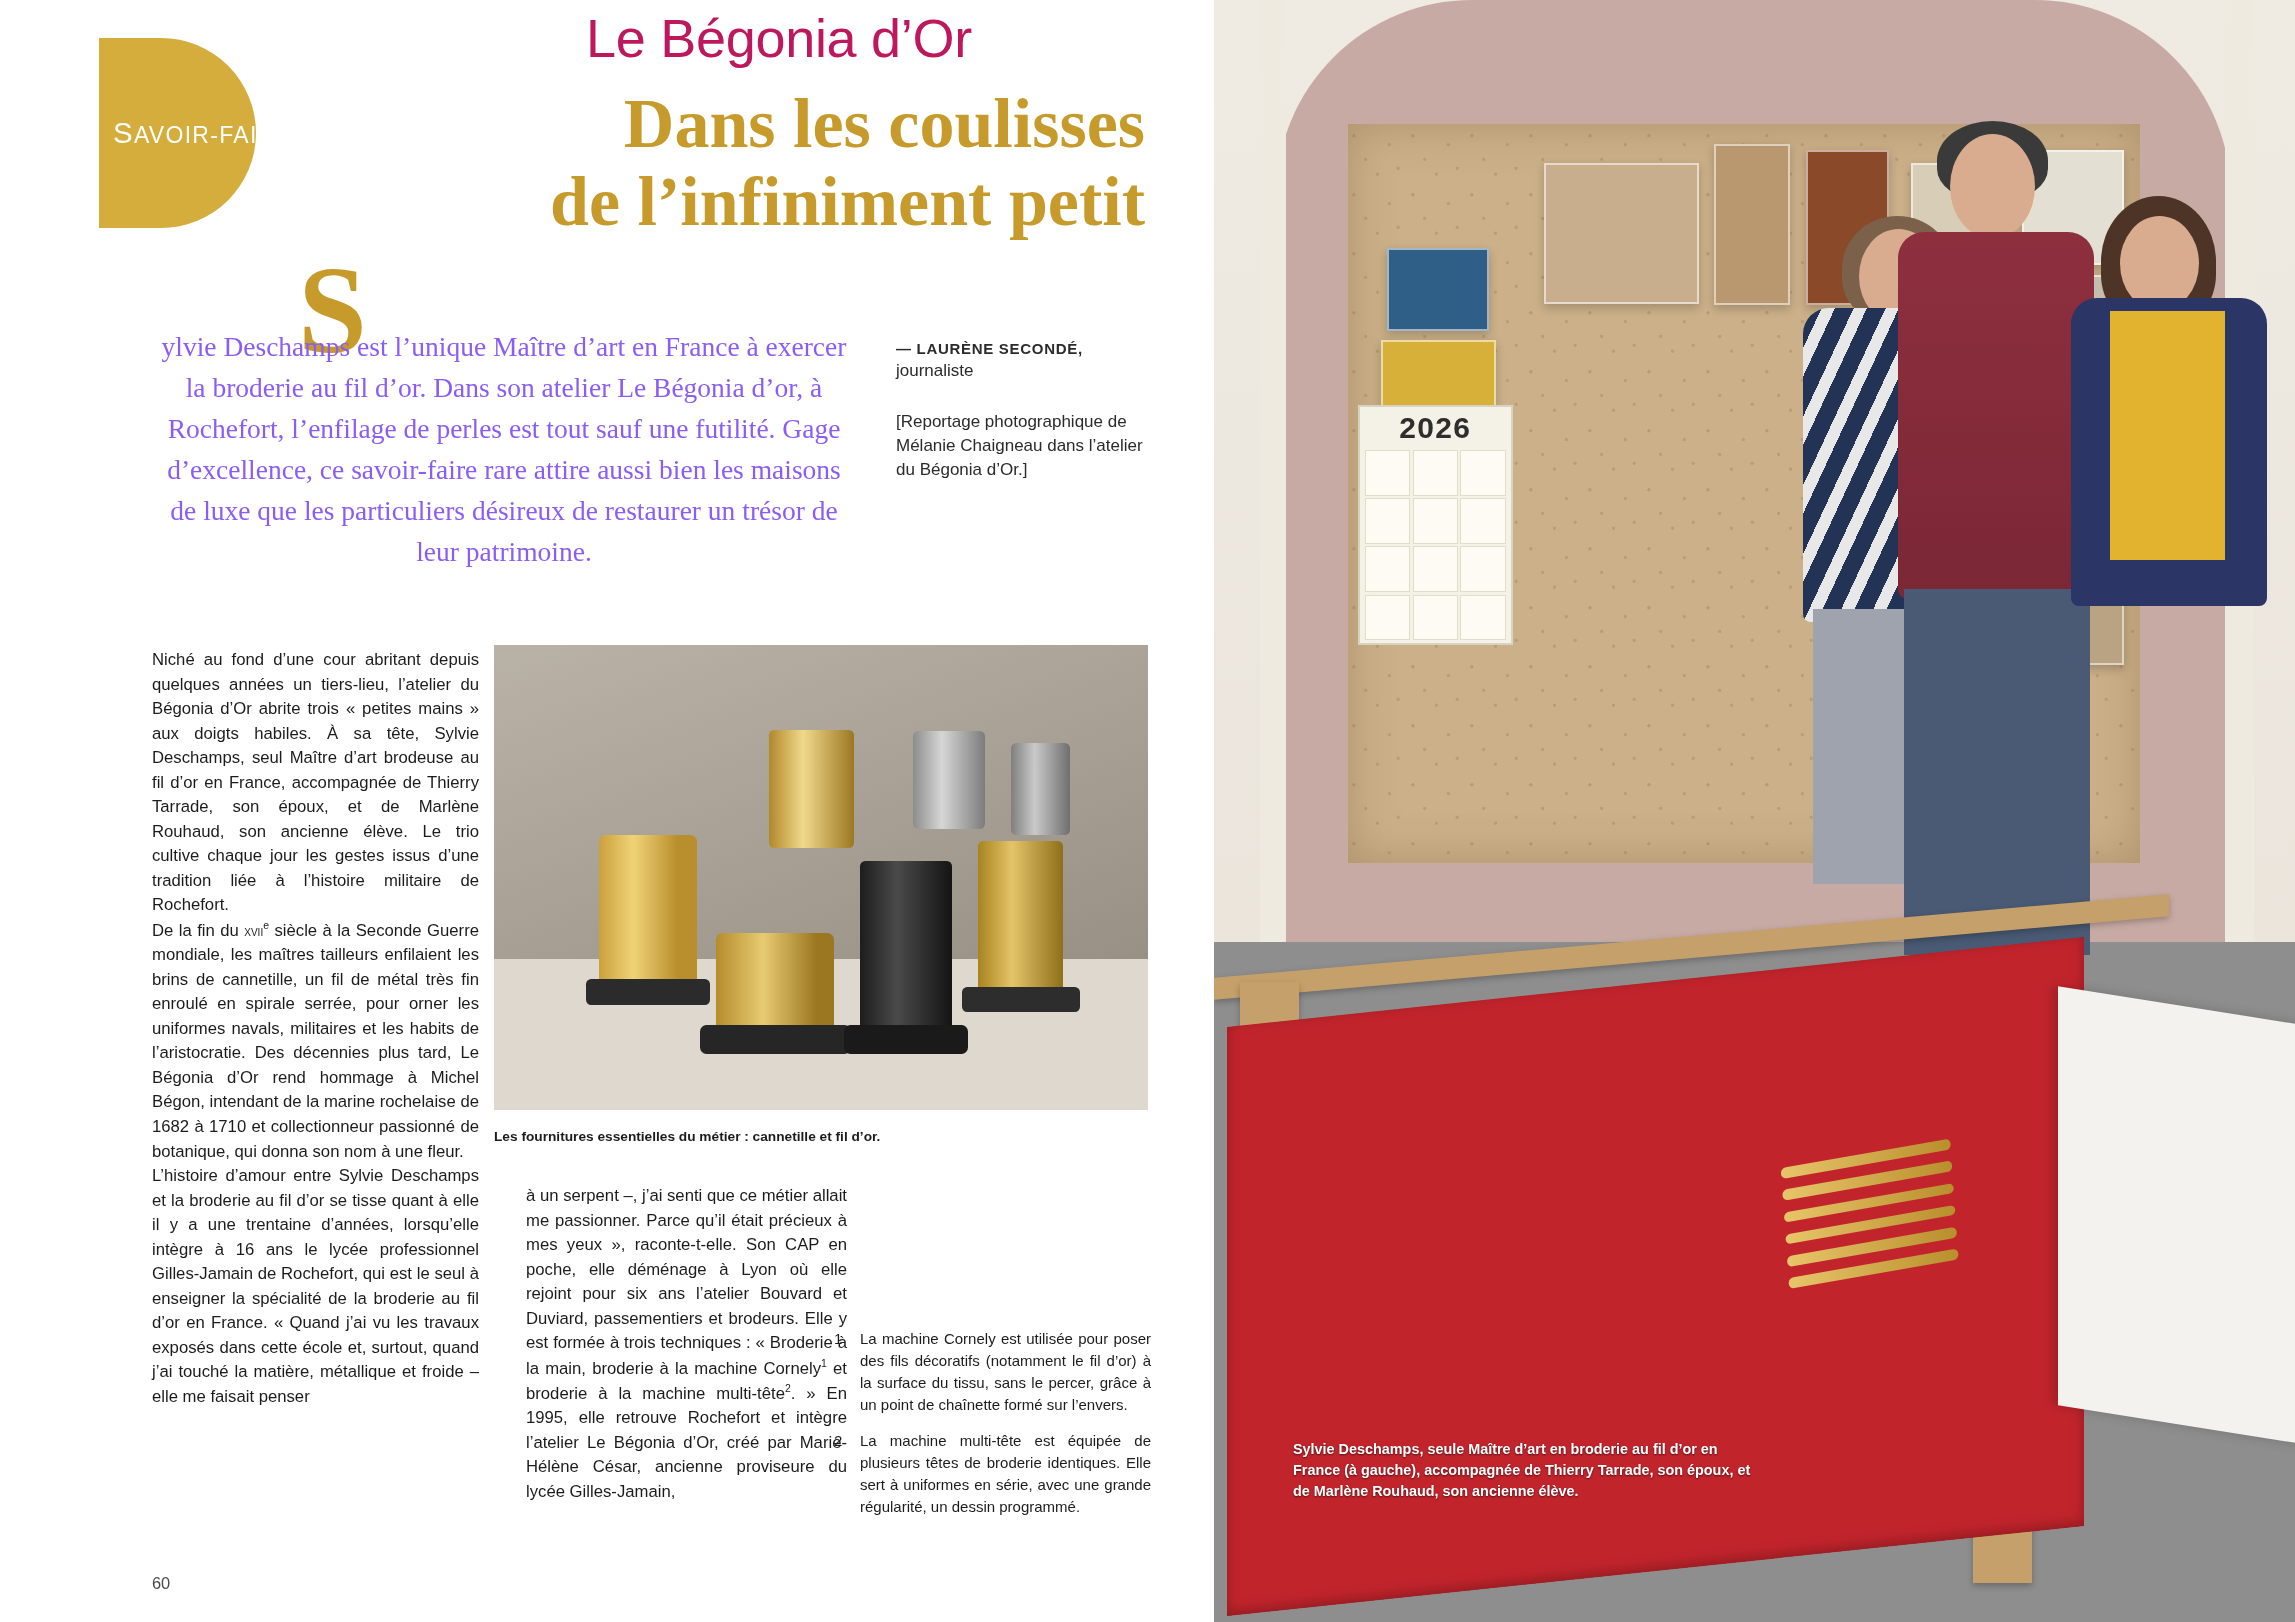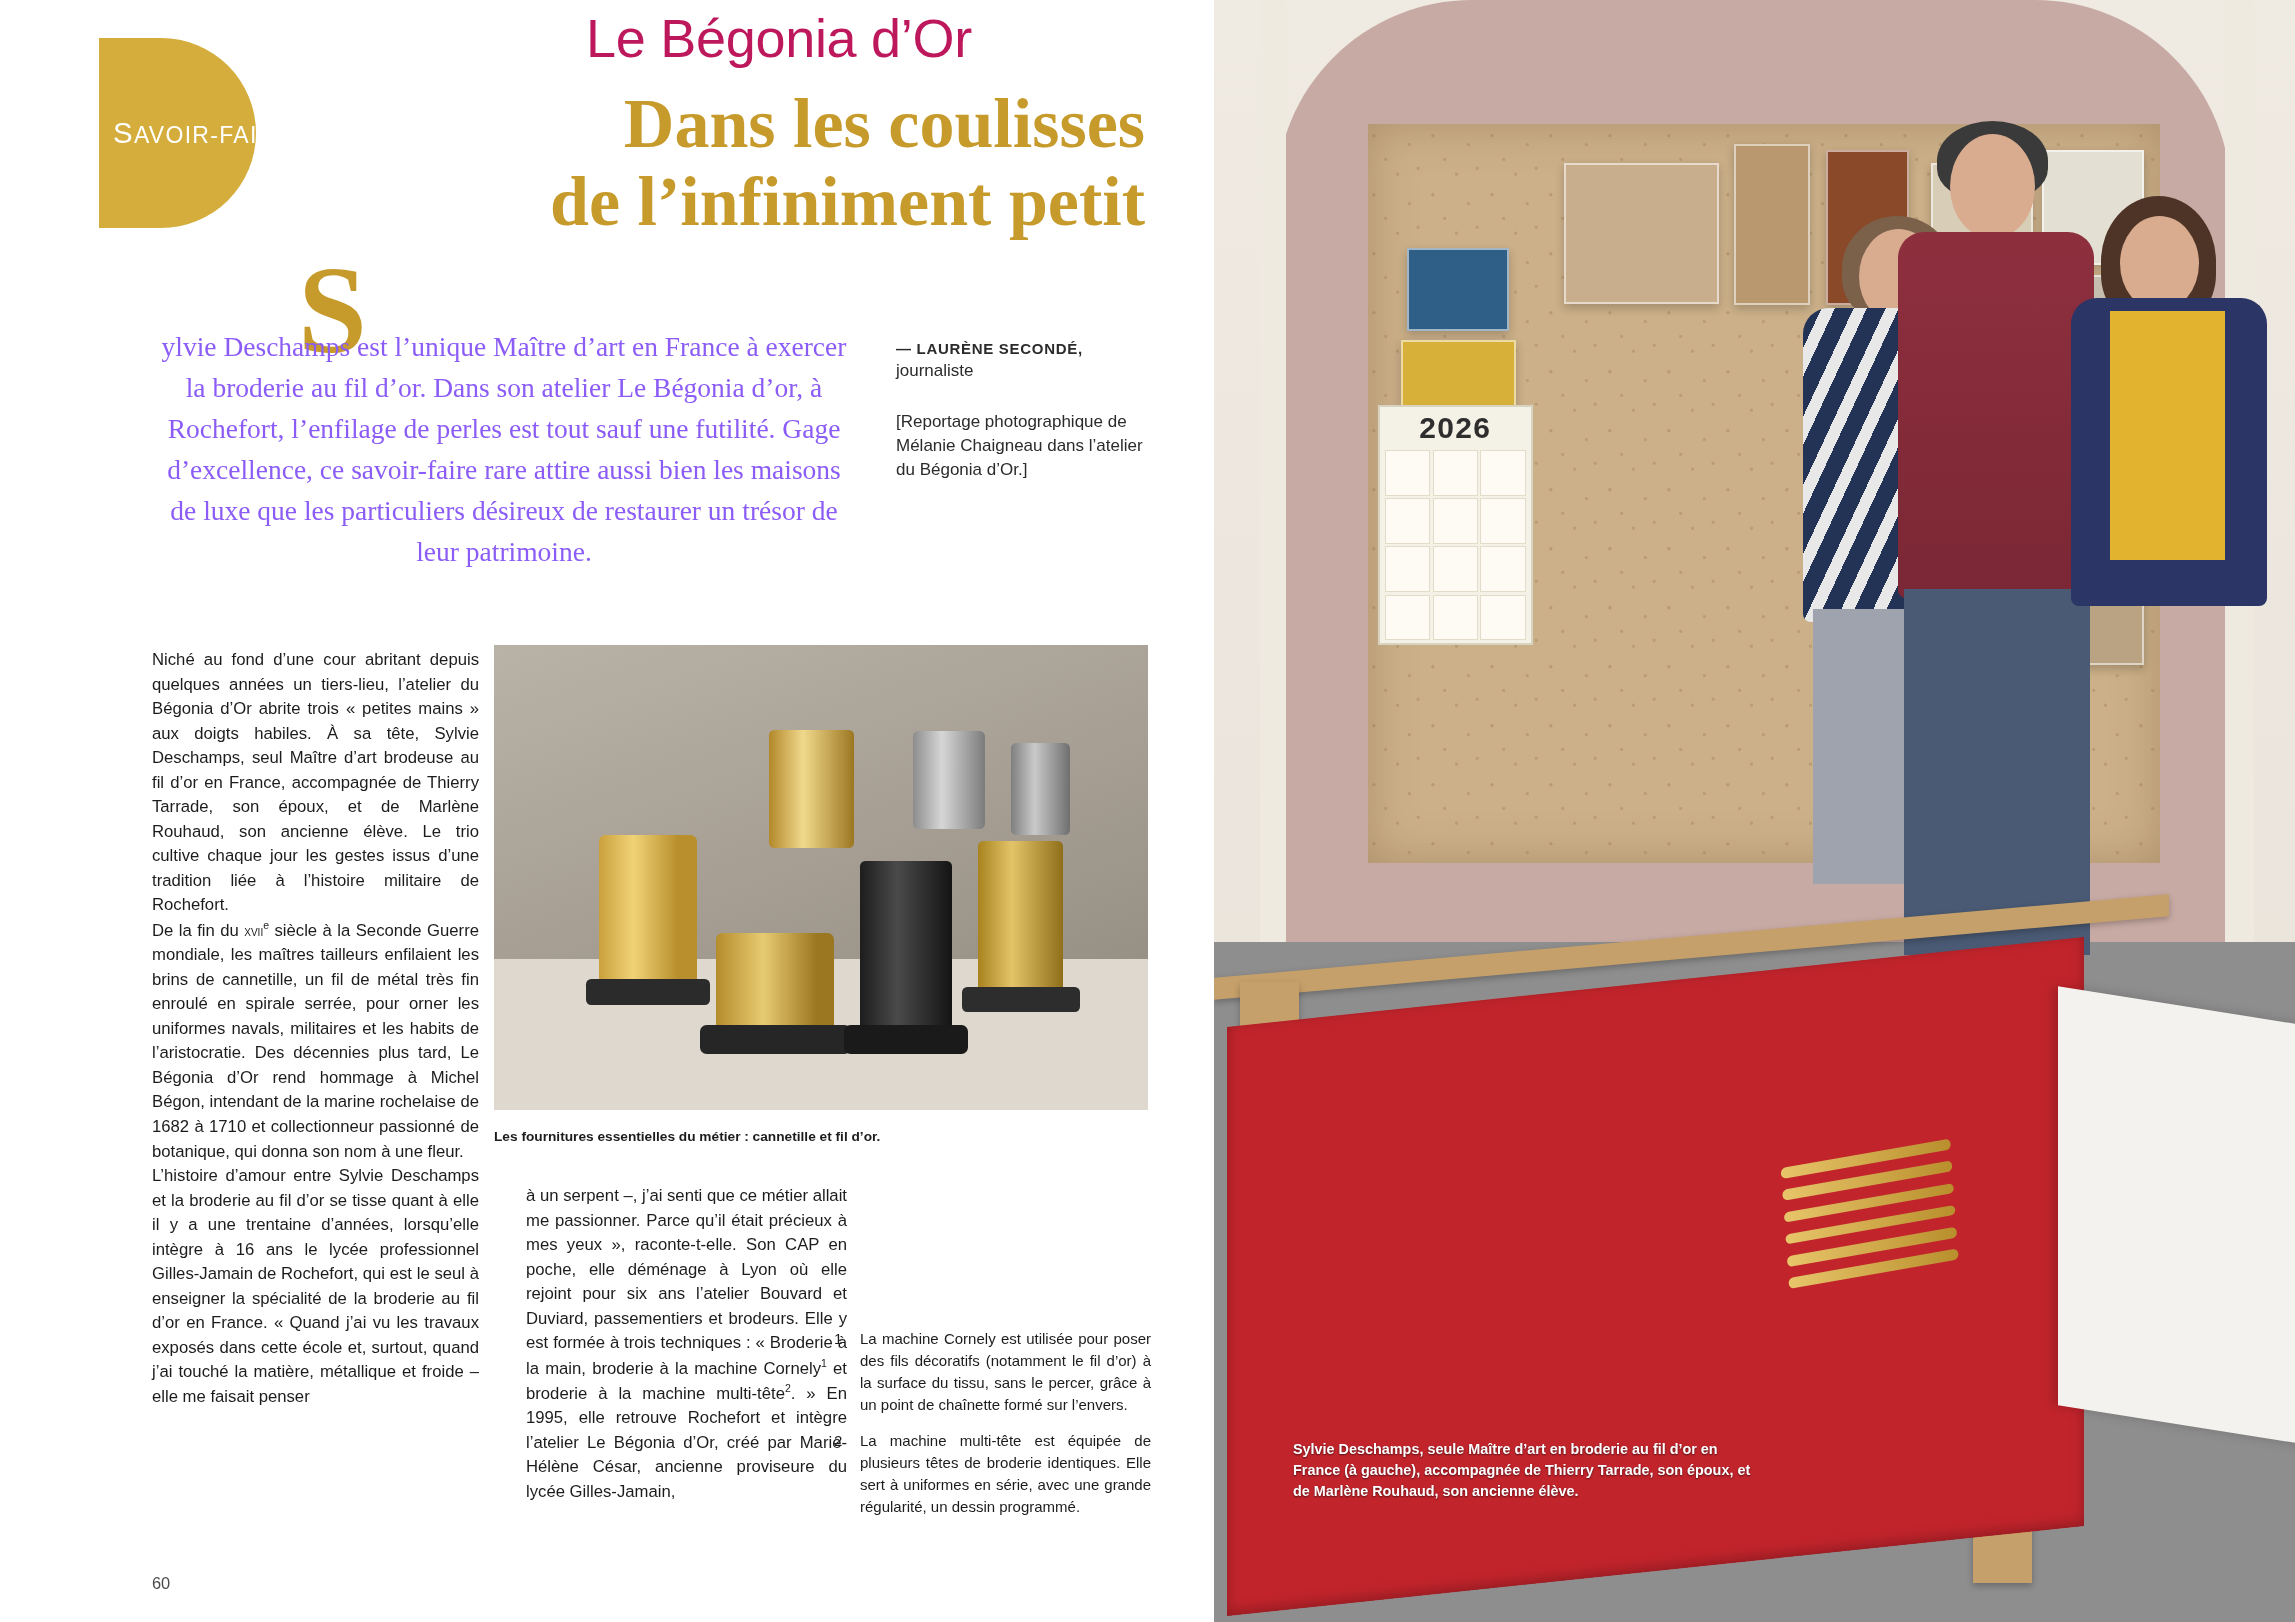--- a/index.html
+++ b/index.html
@@ -206,21 +206,20 @@
     background: #c8aaa4;
     border-top-left-radius: 196px;
     border-top-right-radius: 196px;
   }
   .corkboard {
     position: absolute;
     left: 134px; top: 124px;
     width: 792px; height: 739px;
     background: #cbb089;
     box-shadow: inset 0 0 46px rgba(120,90,55,.35);
-    margin-left: 20px;
   }
   .cork-speckle {
     position: absolute; inset: 0;
     background-image:
       radial-gradient(circle at 10% 20%, rgba(150,115,70,.35) 0 1.3px, transparent 2px),
       radial-gradient(circle at 30% 60%, rgba(150,115,70,.3) 0 1.3px, transparent 2px),
       radial-gradient(circle at 70% 35%, rgba(150,115,70,.3) 0 1.3px, transparent 2px),
       radial-gradient(circle at 85% 75%, rgba(150,115,70,.3) 0 1.3px, transparent 2px),
       radial-gradient(circle at 50% 85%, rgba(150,115,70,.3) 0 1.3px, transparent 2px);
     background-size: 59px 59px;

